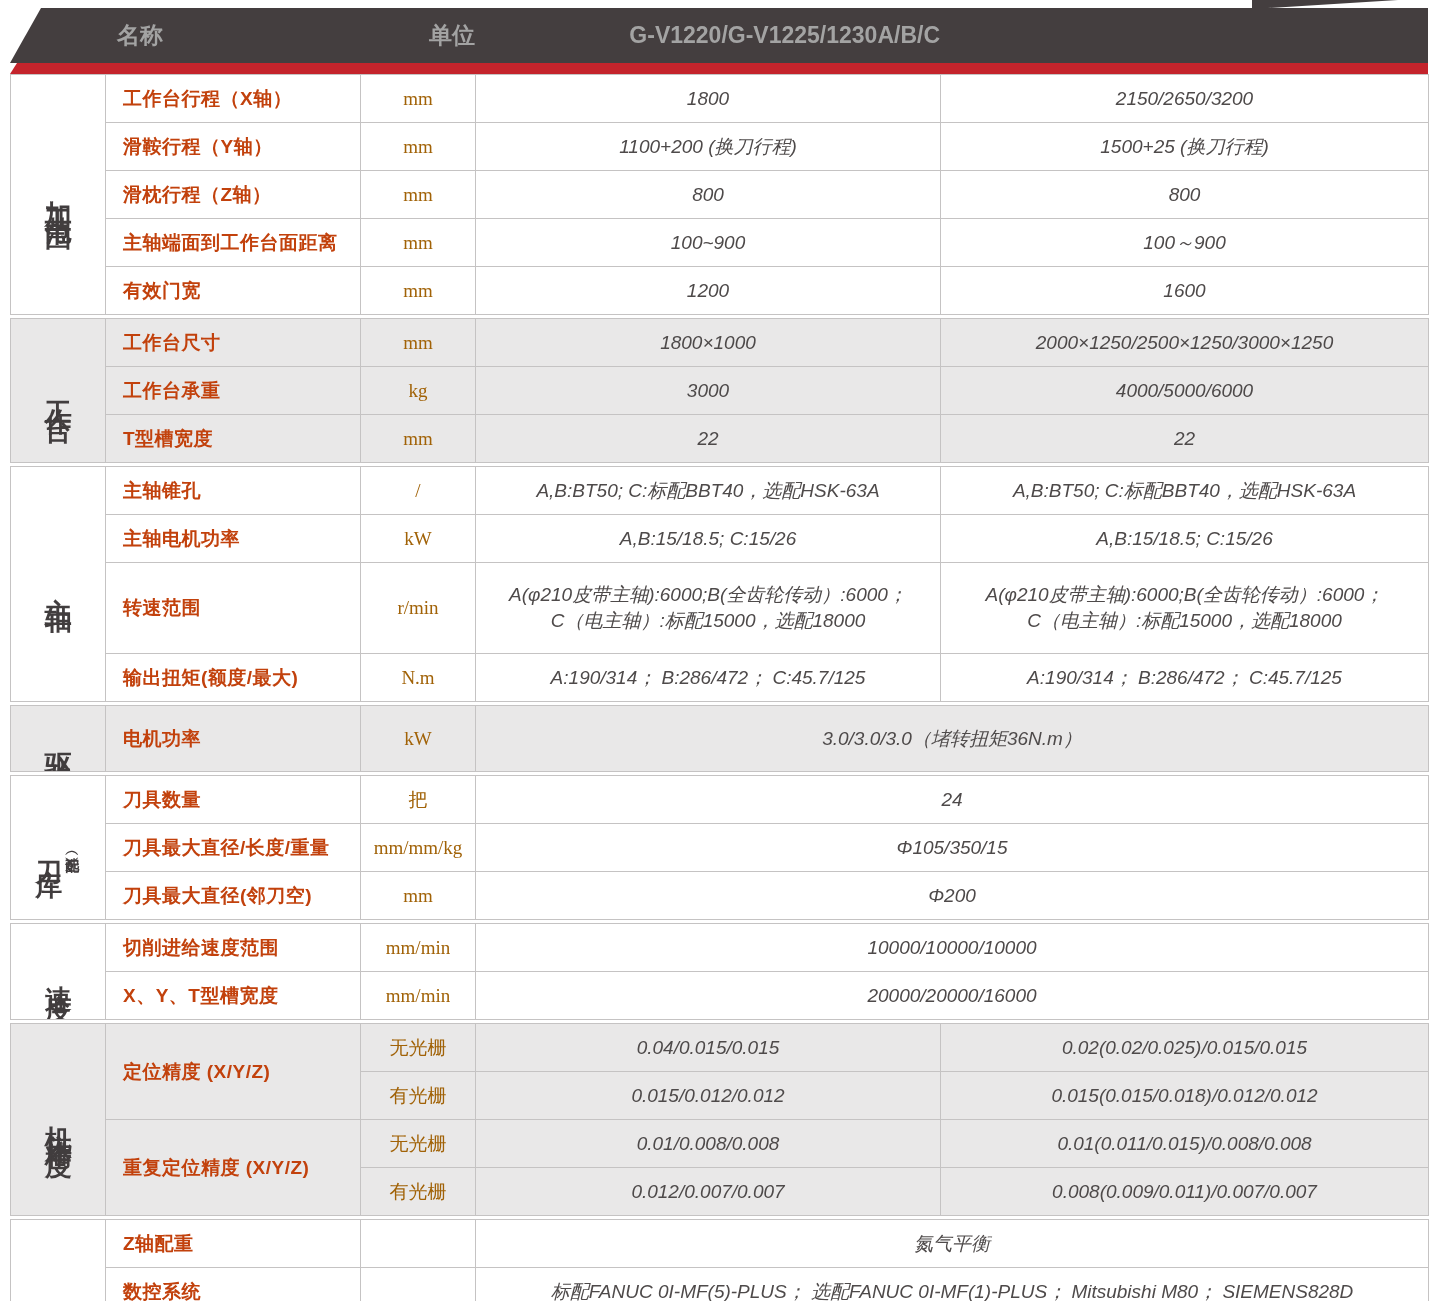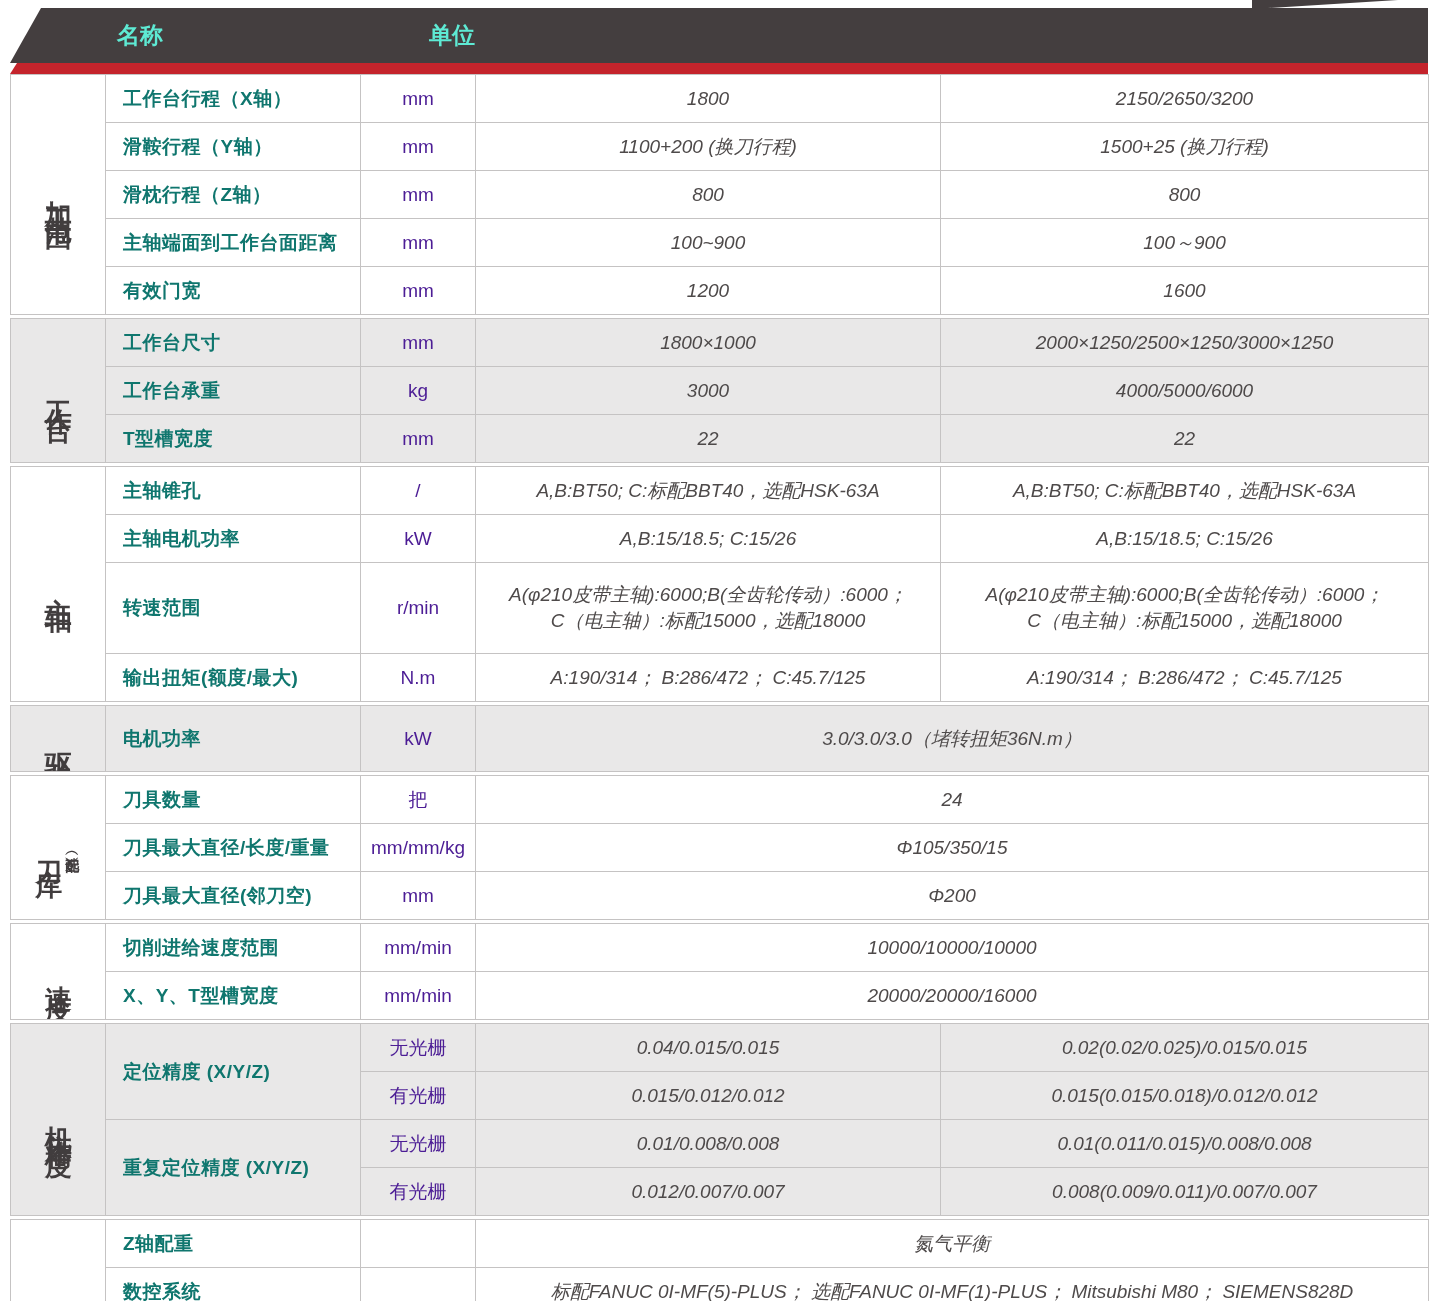--- a/index.html
+++ b/index.html
@@ -11,21 +11,21 @@
   .corner-sliver {
     position:absolute; top:0; left:1252px; width:146px; height:9px;
     background:#443e3f; clip-path:polygon(0 0,100% 0,0 100%);
   }
   
   .header { position:absolute; left:10px; top:8px; width:1418px; height:66px; }
   .header-dark {
     position:absolute; left:0; right:0; top:0; bottom:11px; background:#443e3f;
     clip-path:polygon(31px 0,100% 0,100% 100%,0 100%);
     display:grid; grid-template-columns:350px 115px 465px 488px; align-items:center;
-    color:#5eead4; font-size:23px; font-weight:bold;
+    color:#a3a3a3; font-size:23px; font-weight:bold;
   }
   .header-red {
     position:absolute; left:0; right:0; bottom:0; height:11px; background:#c4242c;
     clip-path:polygon(7px 0,100% 0,100% 100%,0 100%);
   }
   .h-name { text-align:left; padding-left:107px; }
   .h-center { text-align:right; }
   
   .tables { position:absolute; left:10px; top:74px; width:1418px; }
   table.sec {
@@ -40,24 +40,24 @@
   .c-v2   { width:488px; }
   td {
     border:1px solid #c5c3c3; height:43px; padding:2px 6px;
     font-size:19px; color:#4e4a4a; text-align:center; vertical-align:middle;
     overflow:hidden;
   }
   tr.tall td  { height:86px; }
   tr.drive td { height:61px; }
   td.cat { padding:0; }
   td.name {
-    text-align:left; padding-left:17px; font-weight:bold; color:#0f766e;
+    text-align:left; padding-left:17px; font-weight:bold; color:#c2410c;
     font-size:19px; letter-spacing:0.5px;
   }
-  td.unit { font-size:19px; color:#4c1d95; }
+  td.unit { font-size:19px; color:#a16207;font-family:Liberation Serif, serif; }
   td.val  { white-space:pre-line;font-style:italic; }
   .vwrap { display:flex; justify-content:center; align-items:center; }
   .vtxt {
     writing-mode:vertical-rl; text-orientation:mixed;
     font-size:27px; font-weight:bold; color:#413d3e; letter-spacing:8px; line-height:1.05;
   }
   .vnote {
     writing-mode:vertical-rl; text-orientation:mixed;
     font-size:14px; font-weight:bold; color:#413d3e; letter-spacing:1px; margin-left:1px;
   }
@@ -65,20 +65,21 @@
 </head>
 <body>
 
 <div class="page">
   <div class="corner-sliver"></div>
 
   <div class="header">
     <div class="header-dark">
       <div class="h-name">名称</div>
       <div class="h-center">单位</div>
+      <div class="h-center">G-V1220/G-V1225/1230A/B/C</div>
     </div>
     <div class="header-red"></div>
   </div>
 
   <div class="tables">
 
     <table class="sec">
       <colgroup>
           <col class="c-cat">
           <col class="c-name">

